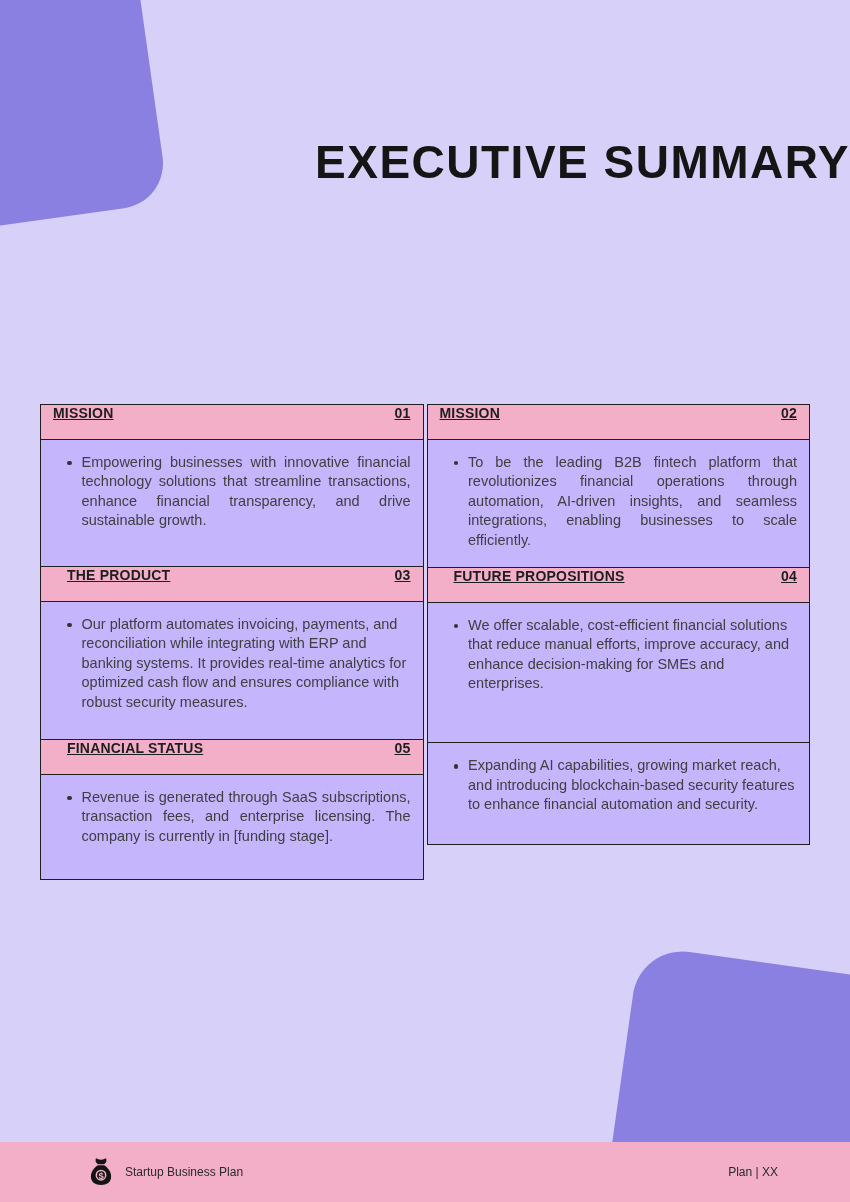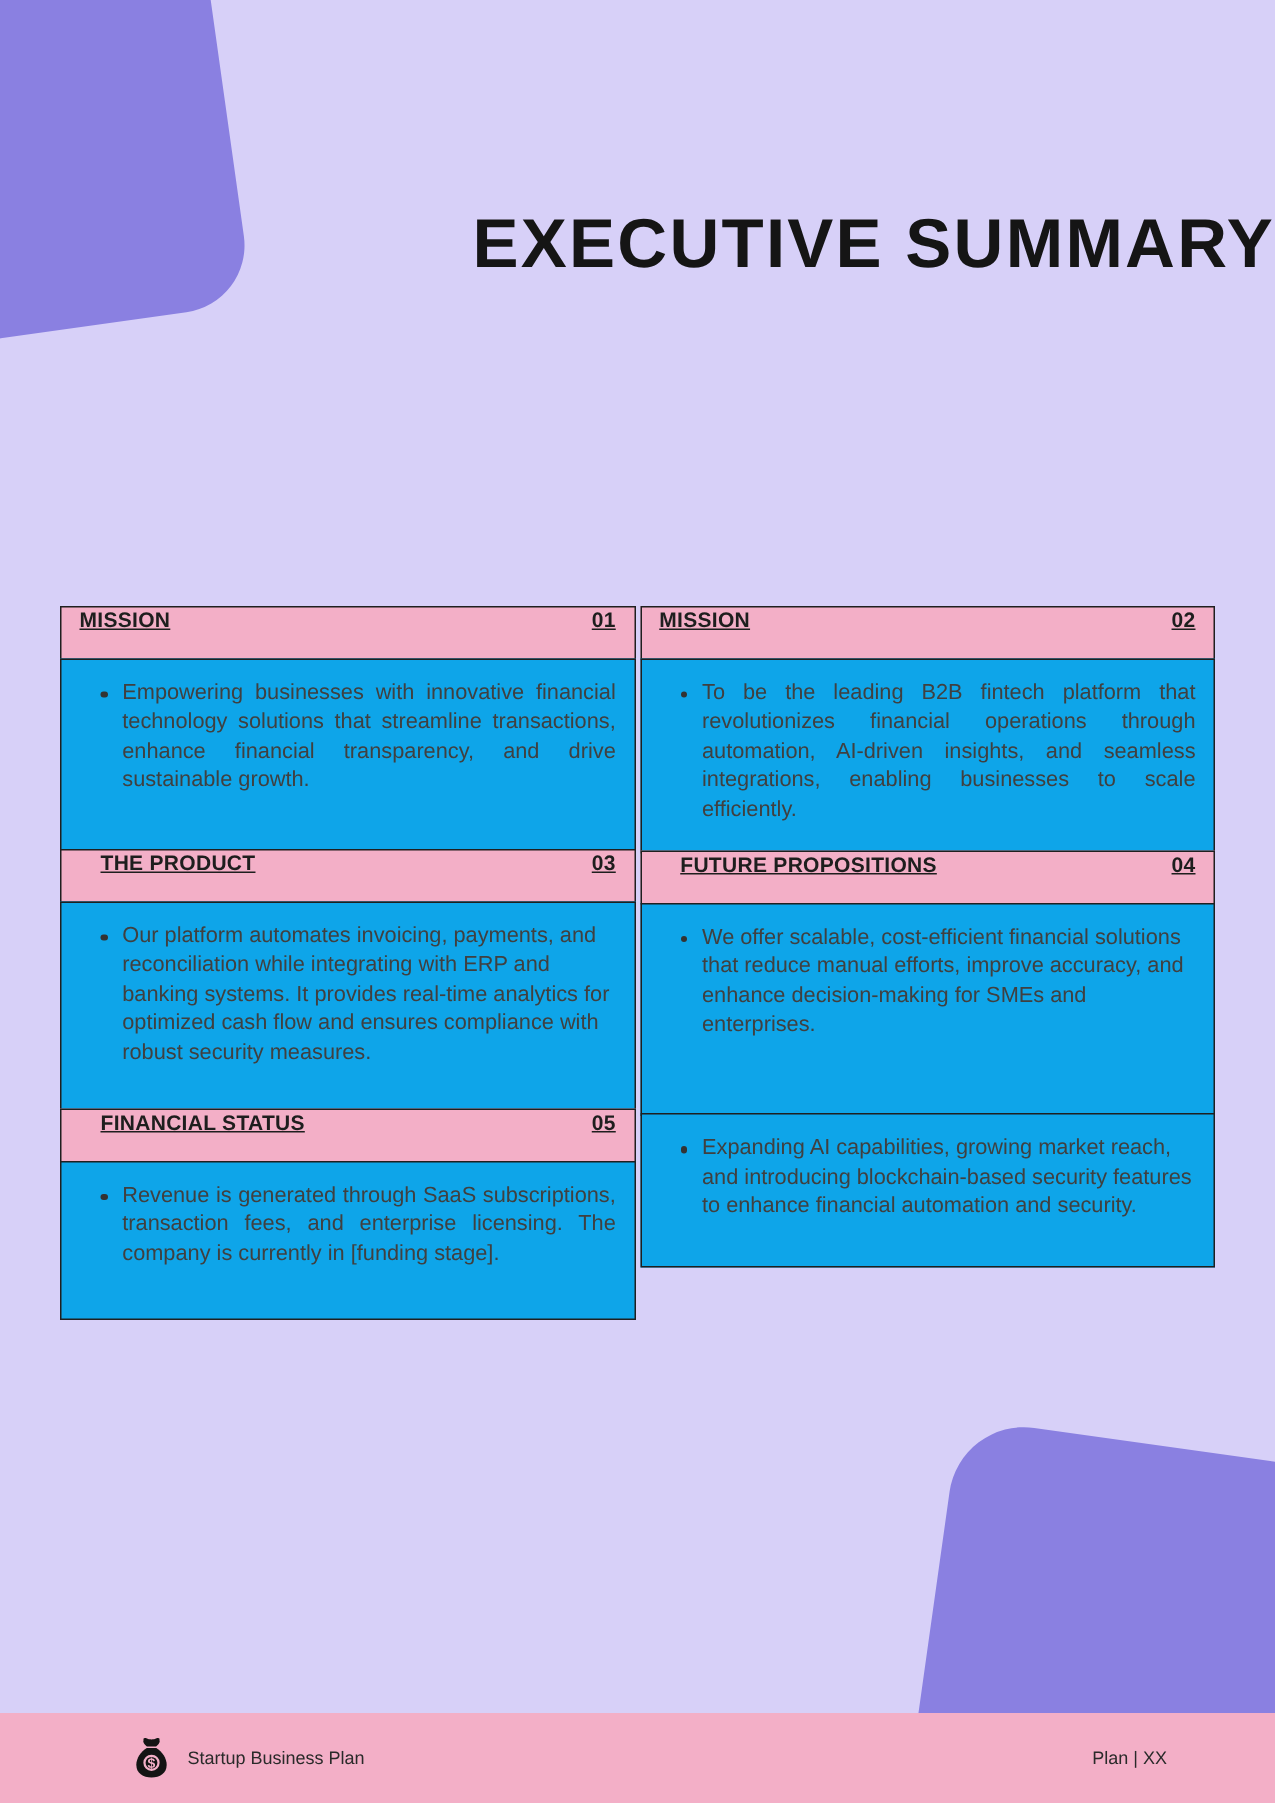--- a/index.html
+++ b/index.html
@@ -68,21 +68,21 @@
     padding: 0 12px;
     font-size: 14px;
     font-weight: bold;
     color: #1E1E1E;
     letter-spacing: 0.2px;
     text-decoration: underline;
   }
   .section + .section .sec-header { margin-top: -1.5px; padding-left: 26px; }
 
   .sec-body {
-    background: #0ea5e9;
+    background: #c4b5fd;
     border: 1.5px solid #1F1F1F;
     margin-top: -1.5px;
     padding: 13px 12px 10px 26px;
     display: flex;
     align-items: flex-start;
   }
   .bullet {
     width: 4.5px; height: 4.5px;
     border-radius: 50%;
     background: #333333;

